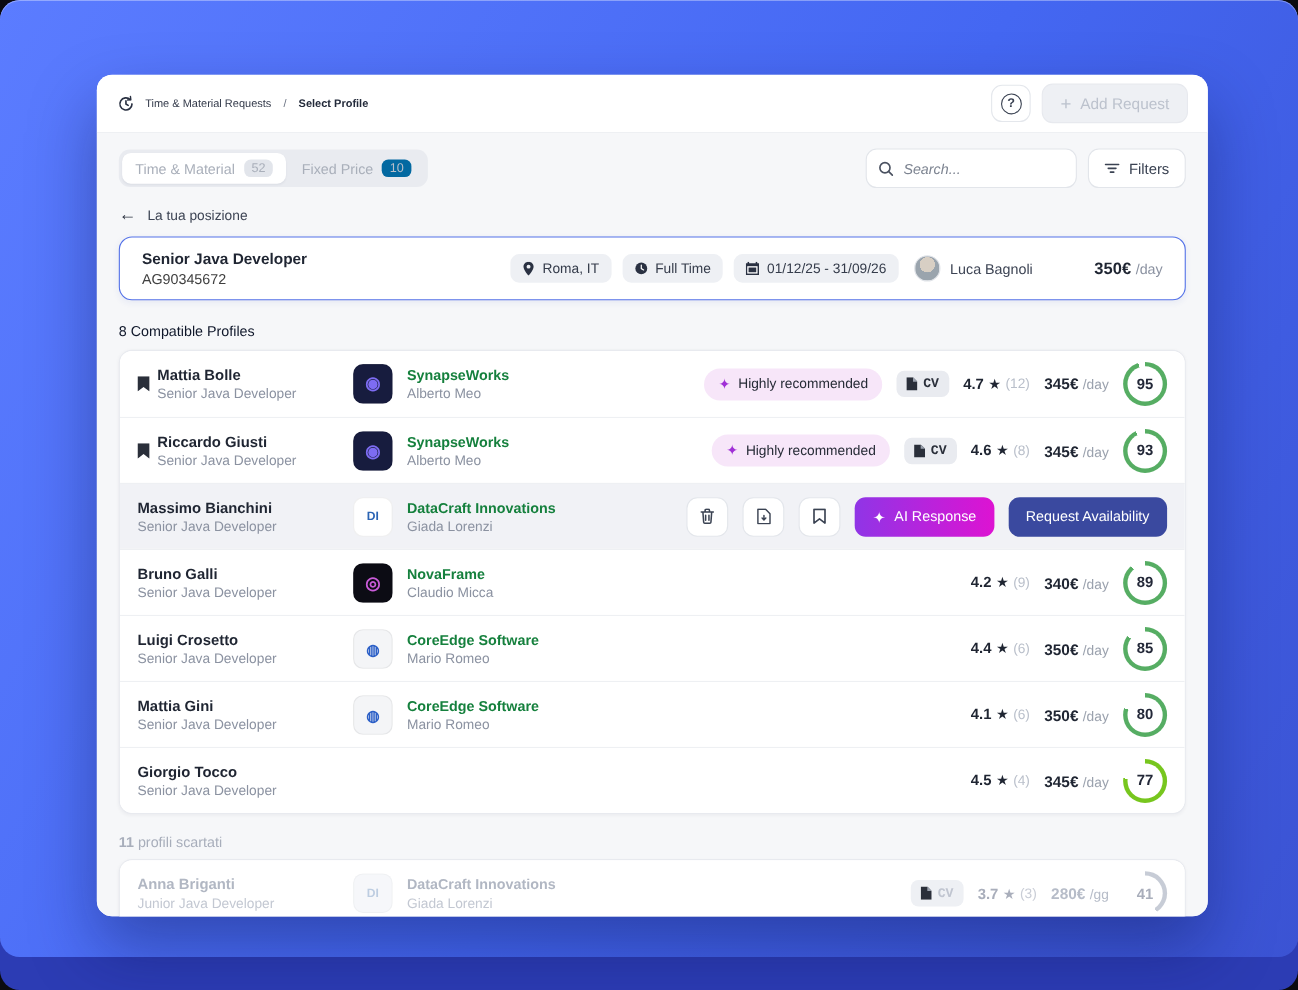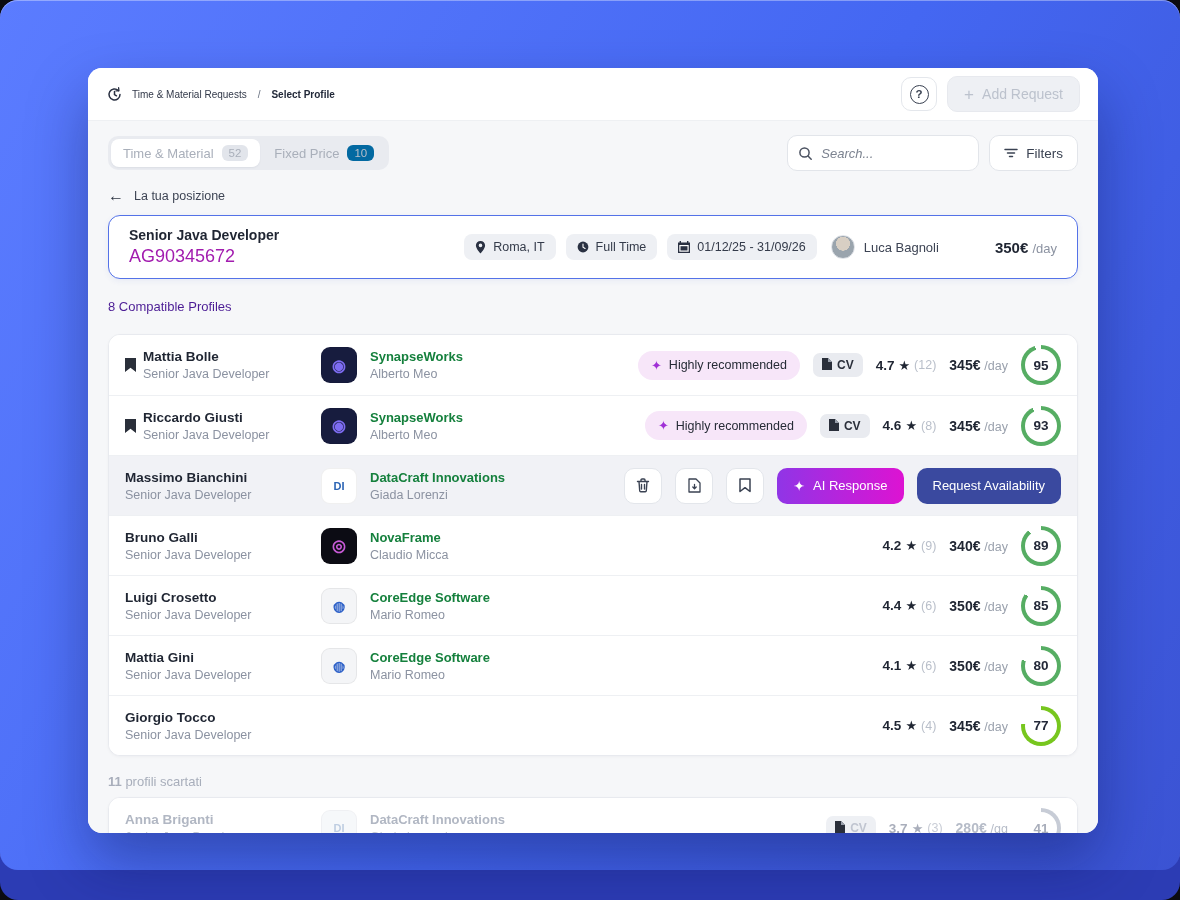--- a/index.html
+++ b/index.html
@@ -50,32 +50,32 @@
     display:flex; align-items:center; gap:8px; font-size:13.5px; color:#3a4252; cursor:pointer; }
   .btn-timeflow { height:36px; background:#fff; border:1.5px solid #3f5fe0; border-radius:10px; padding:0 13px;
     display:flex; align-items:center; gap:8px; font-size:13.5px; color:#3f5fe0; font-weight:bold; cursor:pointer; }
 
   .back-row { display:flex; align-items:center; gap:10px; font-size:12.5px; color:#3d4454; margin-bottom:10px; }
   .back-arrow { font-size:16px; color:#2d3442; cursor:pointer; }
 
   .pos-card { background:#fff; border:1.5px solid #5472e8; border-radius:12px; padding:11px 20px;
     display:flex; align-items:center; margin-bottom:20px; box-shadow:0 2px 6px rgba(40,70,180,.07); }
   .pos-title { font-size:14px; font-weight:bold; color:#1f2532; margin-bottom:3px; }
-  .pos-code { font-size:18px; color:#a21caf; }
+  .pos-code { font-size:13px; color:#404040; }
   .pos-badges { display:flex; gap:10px; margin-left:185px; }
   .pbadge { background:#eef0f4; border-radius:8px; padding:6px 11px; font-size:12.5px; color:#343b4a;
     display:flex; align-items:center; gap:7px; white-space:nowrap; }
   .pos-owner { margin-left:auto; display:flex; align-items:center; gap:9px; }
   .avatar { width:24px; height:24px; border-radius:50%;
     background:radial-gradient(circle at 50% 35%, #d8cfc4 0 38%, #9aa4ad 39% 100%); border:1px solid #e0e3e8; }
   .owner-name { font-size:13px; color:#3d4454; }
   .pos-rate { margin-left:56px; font-size:15px; font-weight:bold; color:#1f2532; white-space:nowrap; }
   .pos-rate .unit { font-weight:normal; font-size:13px; color:#8b92a1; }
 
-  .section-label { font-size:13px; color:#4c1d95; margin-bottom:20px; }
+  .section-label { font-size:13px; color:#0f172a; margin-bottom:10px; }
   .section-label b { font-weight:bold; }
   .section-label.muted { color:#a8aebb; margin-top:18px; }
 
   .list-card { background:#fff; border:1px solid #e8eaef; border-radius:12px; overflow:hidden;
     box-shadow:0 1px 3px rgba(20,30,60,.04); }
   .row { height:60px; display:flex; align-items:center; padding:0 16px; background:#fff; cursor:pointer; }
   .row + .row { border-top:1px solid #eef0f3; }
   .row.selected { background:#f1f2f6; }
   .col-person { width:196px; flex-shrink:0; display:flex; align-items:center; gap:7px; }
   .p-name { font-size:13.5px; font-weight:bold; color:#1f2532; margin-bottom:3px; }
@@ -83,22 +83,22 @@
   .col-company { display:flex; align-items:center; gap:13px; width:300px; flex-shrink:0; }
   .logo { width:36px; height:36px; border-radius:9px; display:flex; align-items:center; justify-content:center;
     flex-shrink:0; border:1px solid rgba(0,0,0,.06); overflow:hidden; }
   .c-name { font-size:13px; font-weight:bold; color:#15803d; margin-bottom:3px; }
   .c-contact { font-size:12.5px; color:#8b92a1; }
   .col-right { margin-left:auto; display:flex; align-items:center; gap:13px; }
 
   .rec-badge { background:#f7e6f9; border-radius:999px; padding:7px 13px; display:flex; align-items:center;
     gap:7px; font-size:12.5px; color:#262b36; white-space:nowrap; }
   .rec-badge .spark { color:#a02fd6; font-size:13px; }
-  .cv-badge { background:#e9ebf0; border-radius:7px; padding:5px 9px; display:flex; align-items:flex-start;
-    gap:5px; font-size:12px; font-weight:bold; color:#2a2f3a; cursor:pointer; }
+  .cv-badge { background:#e9ebf0; border-radius:7px; padding:5px 9px; display:flex; align-items:center;
+    gap:5px; font-size:12px; font-weight:bold; color:#2a2f3a; cursor:pointer;font-family:Liberation Mono, monospace; }
   .rating { display:flex; align-items:center; gap:4px; white-space:nowrap; }
   .rating .num { font-size:13.5px; font-weight:bold; color:#1f2532; }
   .rating .star { font-size:13px; color:#1f2532; }
   .rating .cnt { font-size:12.5px; color:#b9bfca; }
   .price { font-size:14px; font-weight:bold; color:#1f2532; white-space:nowrap; }
   .price .unit { font-weight:normal; font-size:12.5px; color:#9aa1ad; }
 
   .ring { width:40px; height:40px; border-radius:50%; position:relative; flex-shrink:0; }
   .ring .inner { position:absolute; inset:4px; background:#fff; border-radius:50%;
     display:flex; align-items:center; justify-content:center; font-size:13.5px; font-weight:bold; color:#232838; }

